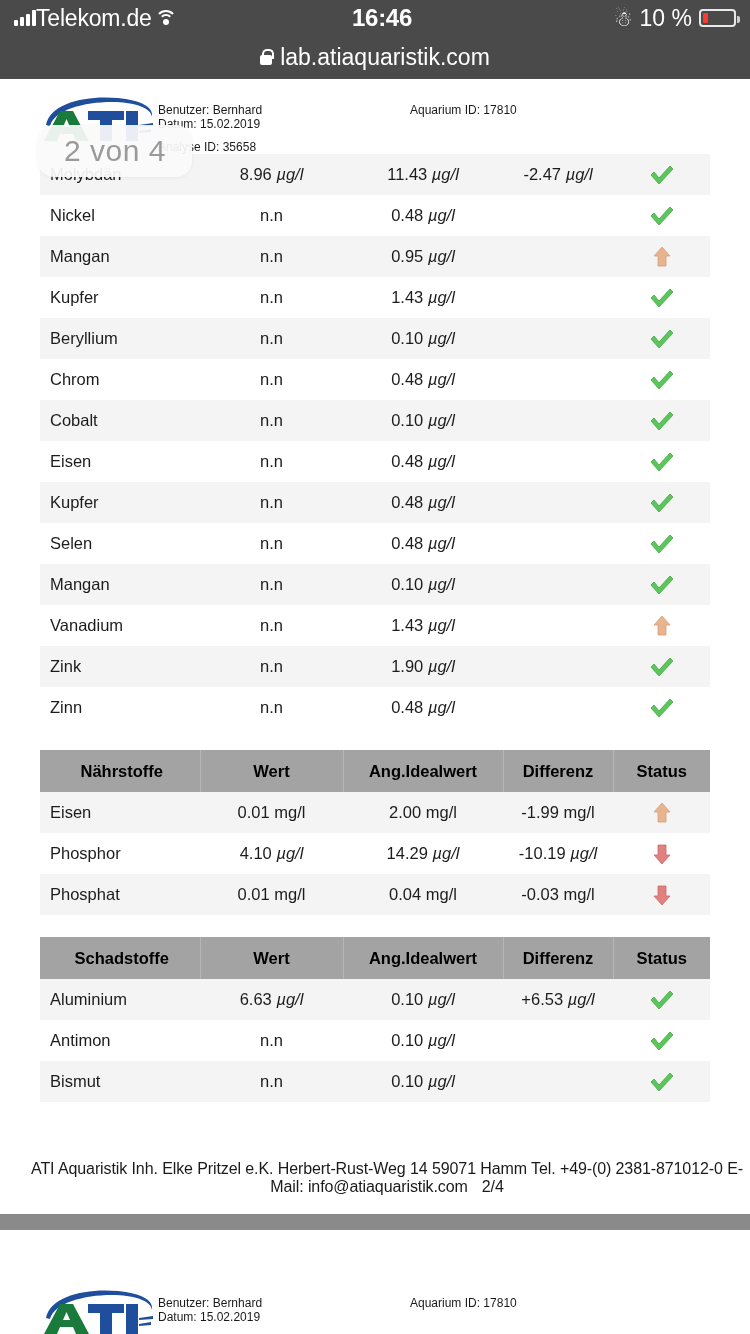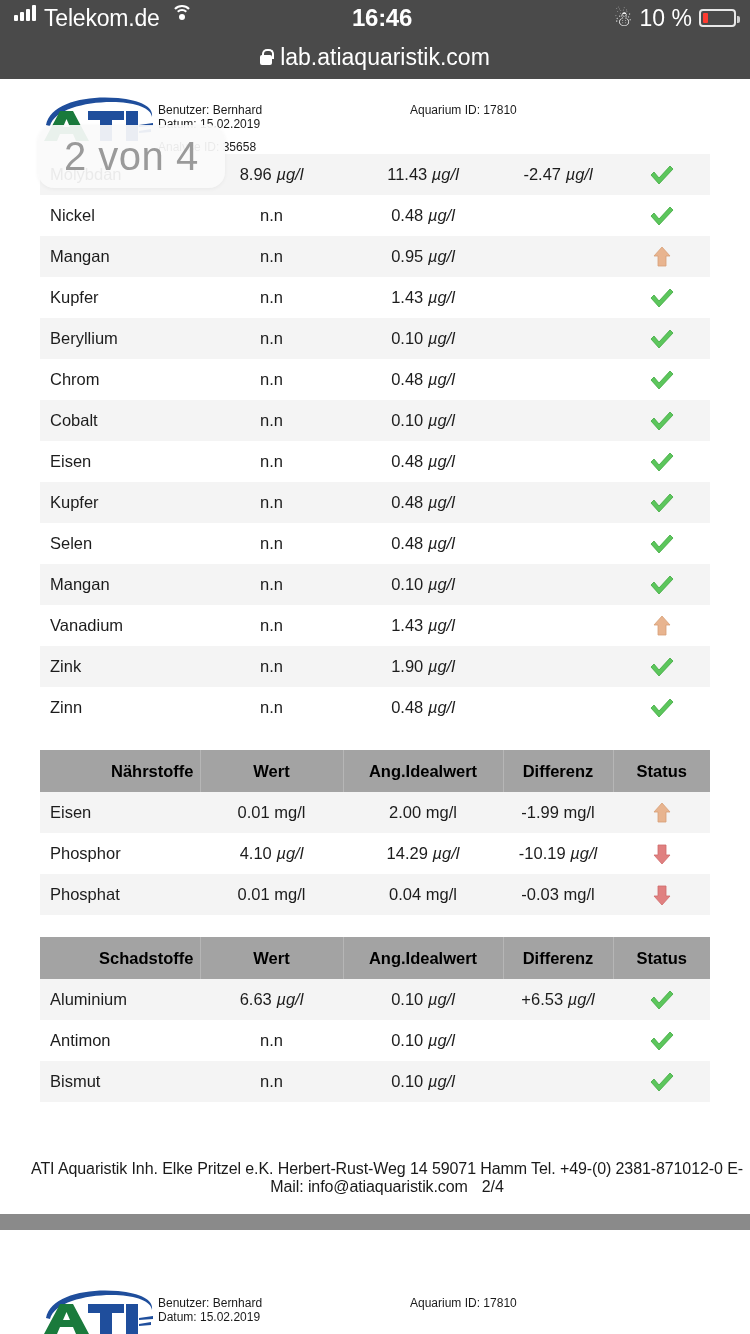--- a/index.html
+++ b/index.html
@@ -14,21 +14,21 @@
   .statusbar {
     height: 36px;
     background: #4a4a4a;
     color: #ffffff;
     display: flex;
     align-items: center;
     padding: 0 14px;
     font-size: 23px;
     position: relative;
   }
-  .sb-left { display: flex; align-items: flex-start; gap: 8px; }
+  .sb-left { display: flex; align-items: center; }
   .signal { display: flex; align-items: flex-end; gap: 2px; height: 16px; }
   .signal i { display: block; width: 4px; background: #fff; border-radius: 1px; }
   .signal i:nth-child(1){ height: 6px; }
   .signal i:nth-child(2){ height: 9px; }
   .signal i:nth-child(3){ height: 12px; }
   .signal i:nth-child(4){ height: 16px; }
   .carrier { font-size: 23px; letter-spacing: -0.2px; }
   .wifi { width: 22px; height: 16px; position: relative; margin-left: 3px; }
   .wifi span {
     position: absolute; left: 50%; transform: translateX(-50%);
@@ -95,21 +95,21 @@
   .meta .m3 { width: auto; }
   .meta .m4 { width: 100%; margin-top: 9px; }
 
   
   .page-badge {
     position: absolute;
     left: 38px; top: 46px;
     background: rgba(250,250,250,0.93);
     border-radius: 16px;
     padding: 9px 26px;
-    font-size: 40px;
+    font-size: 30px;
     color: #9a9a9a;
     letter-spacing: 0.5px;
     z-index: 20;
     box-shadow: 0 1px 4px rgba(0,0,0,0.05);
   }
 
   
   .tbl {
     width: 670px; margin: 0 auto;
     border-collapse: collapse;
@@ -126,21 +126,21 @@
   .tbl th {
     background: #a3a3a3;
     color: #000;
     font-weight: bold;
     font-size: 16.5px;
     height: 42px;
     border-right: 1px solid #b6b6b6;
     text-align: center;
     padding: 0 6px;
   }
-  .tbl th:first-child { text-align: right; padding-left: 10px; }
+  .tbl th:first-child { text-align: center; padding-left: 10px; }
   .tbl th:last-child { border-right: none; }
 
   .tbl td {
     height: 41px;
     padding: 0 6px;
     text-align: center;
     vertical-align: middle;
   }
   .tbl td.name { text-align: left; padding-left: 10px; }
   .tbl tbody tr.odd td { background: #f4f4f4; }

